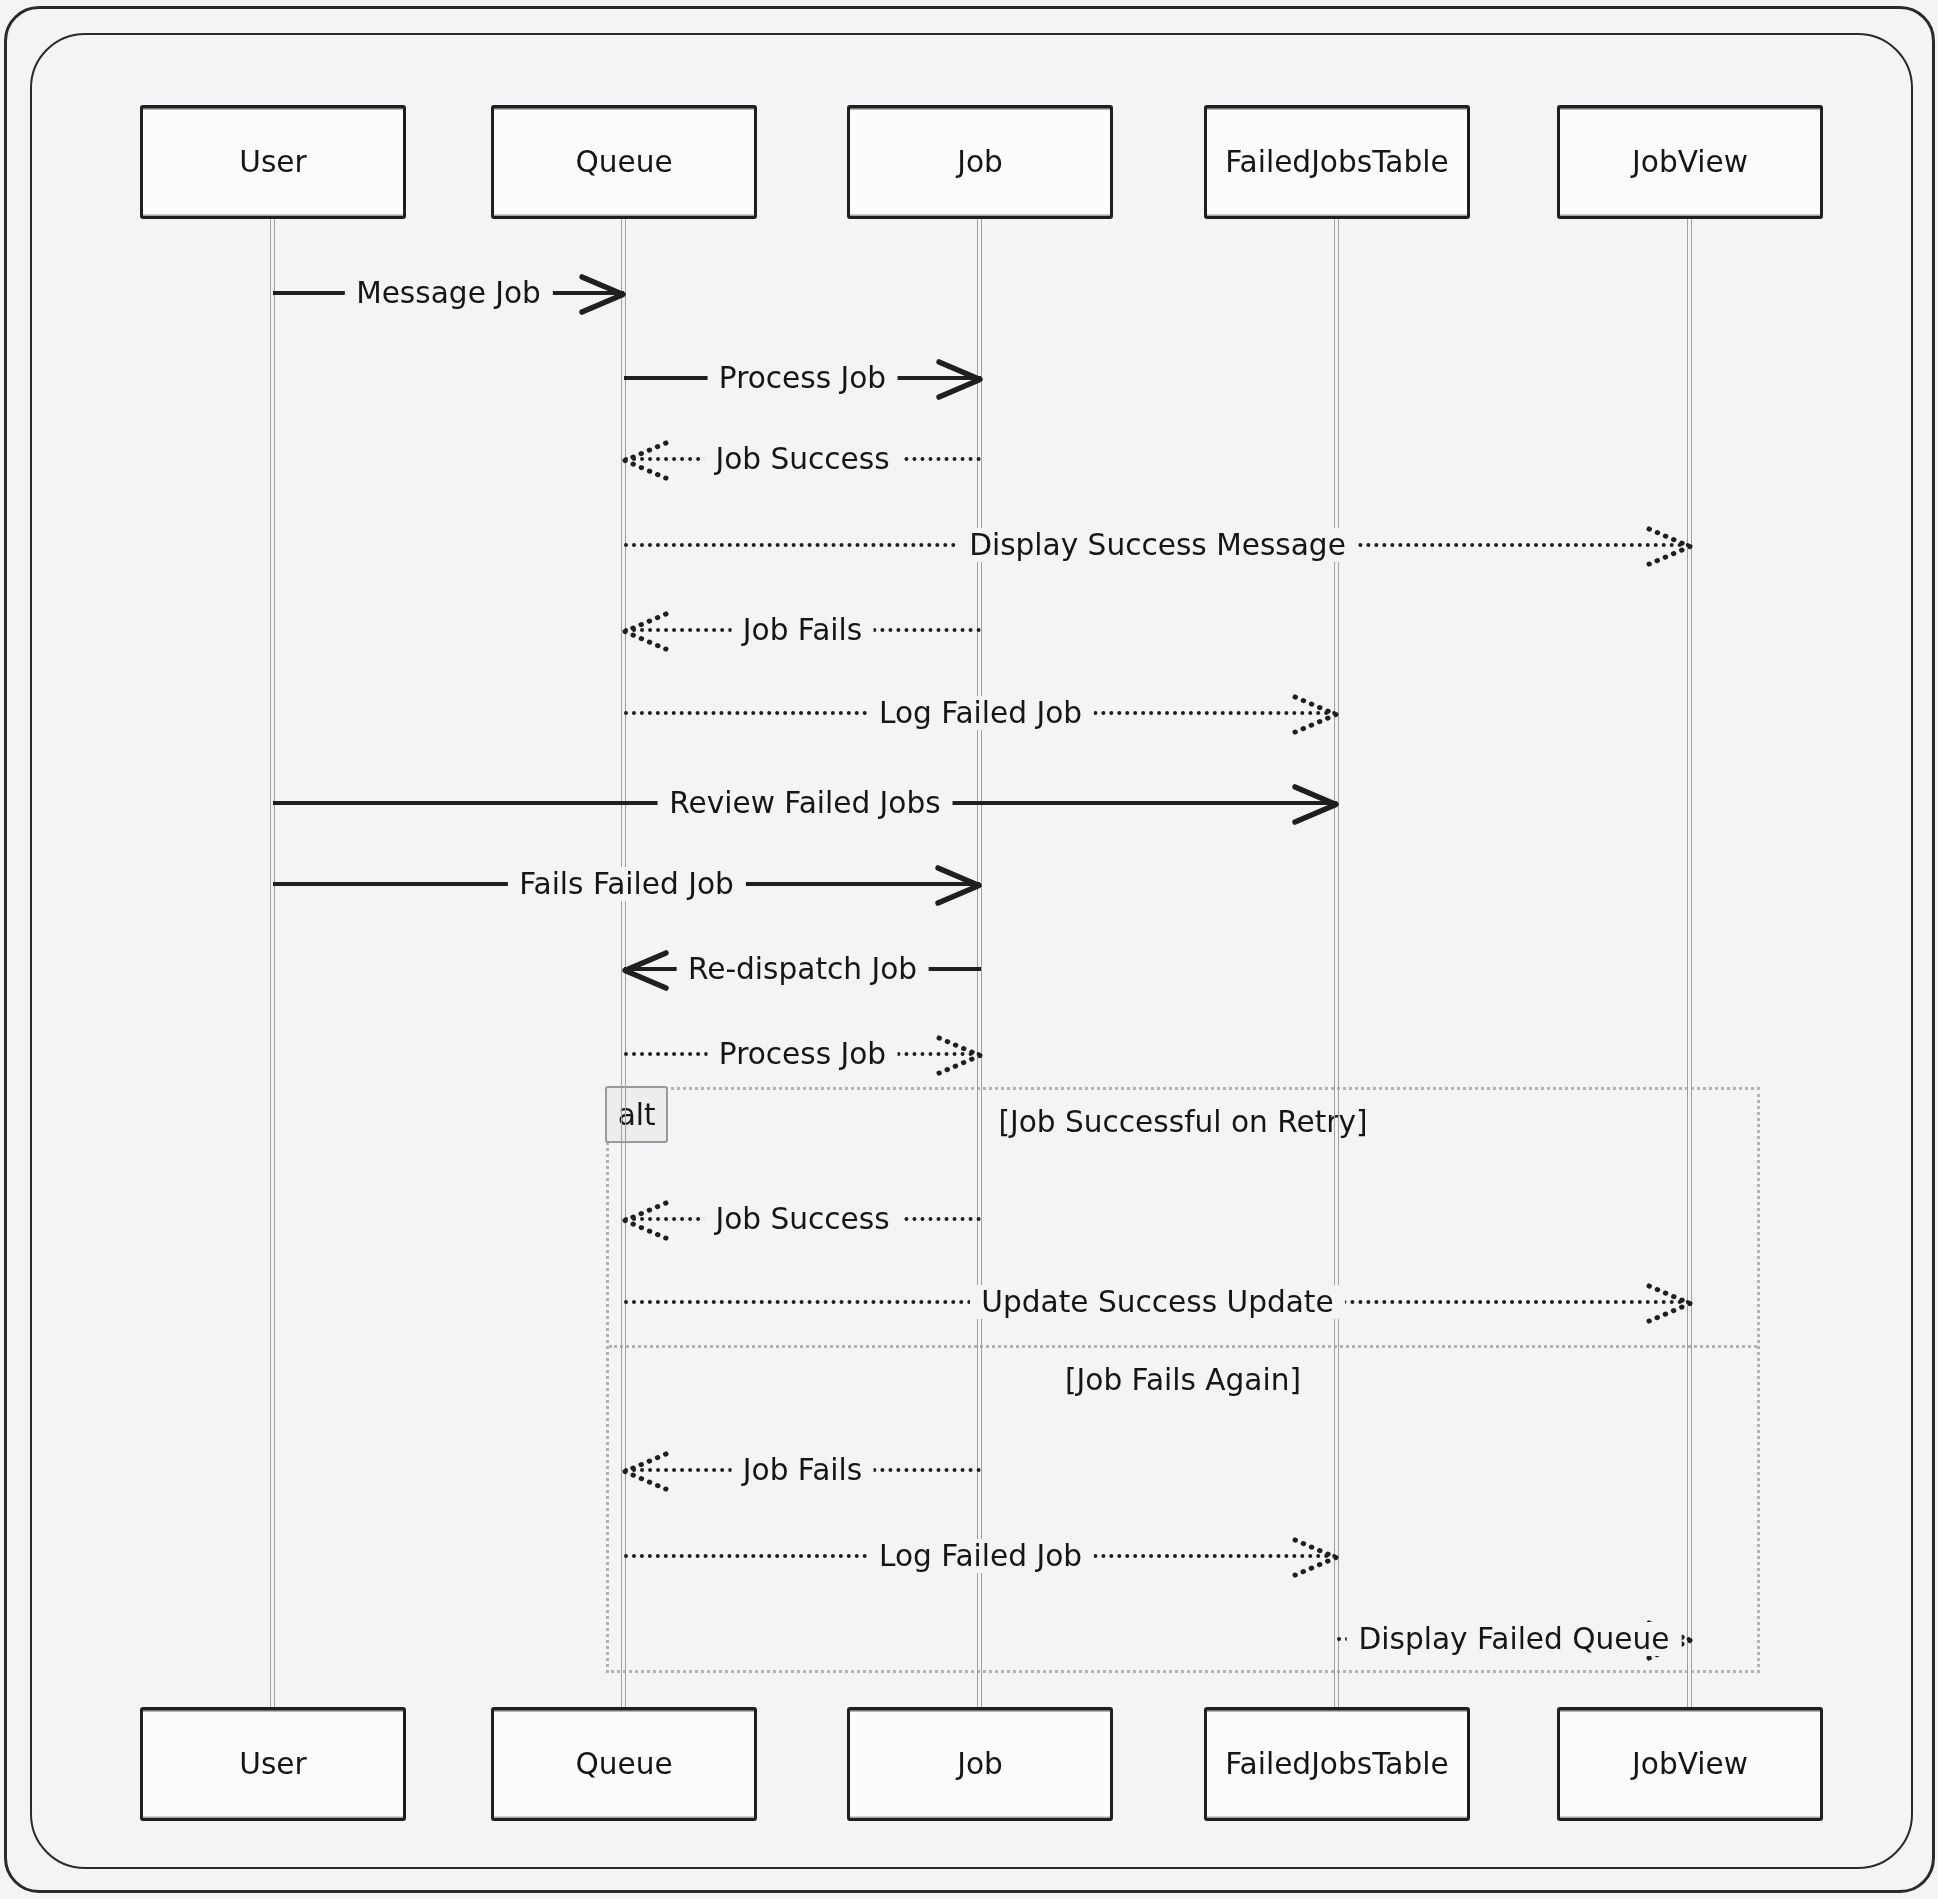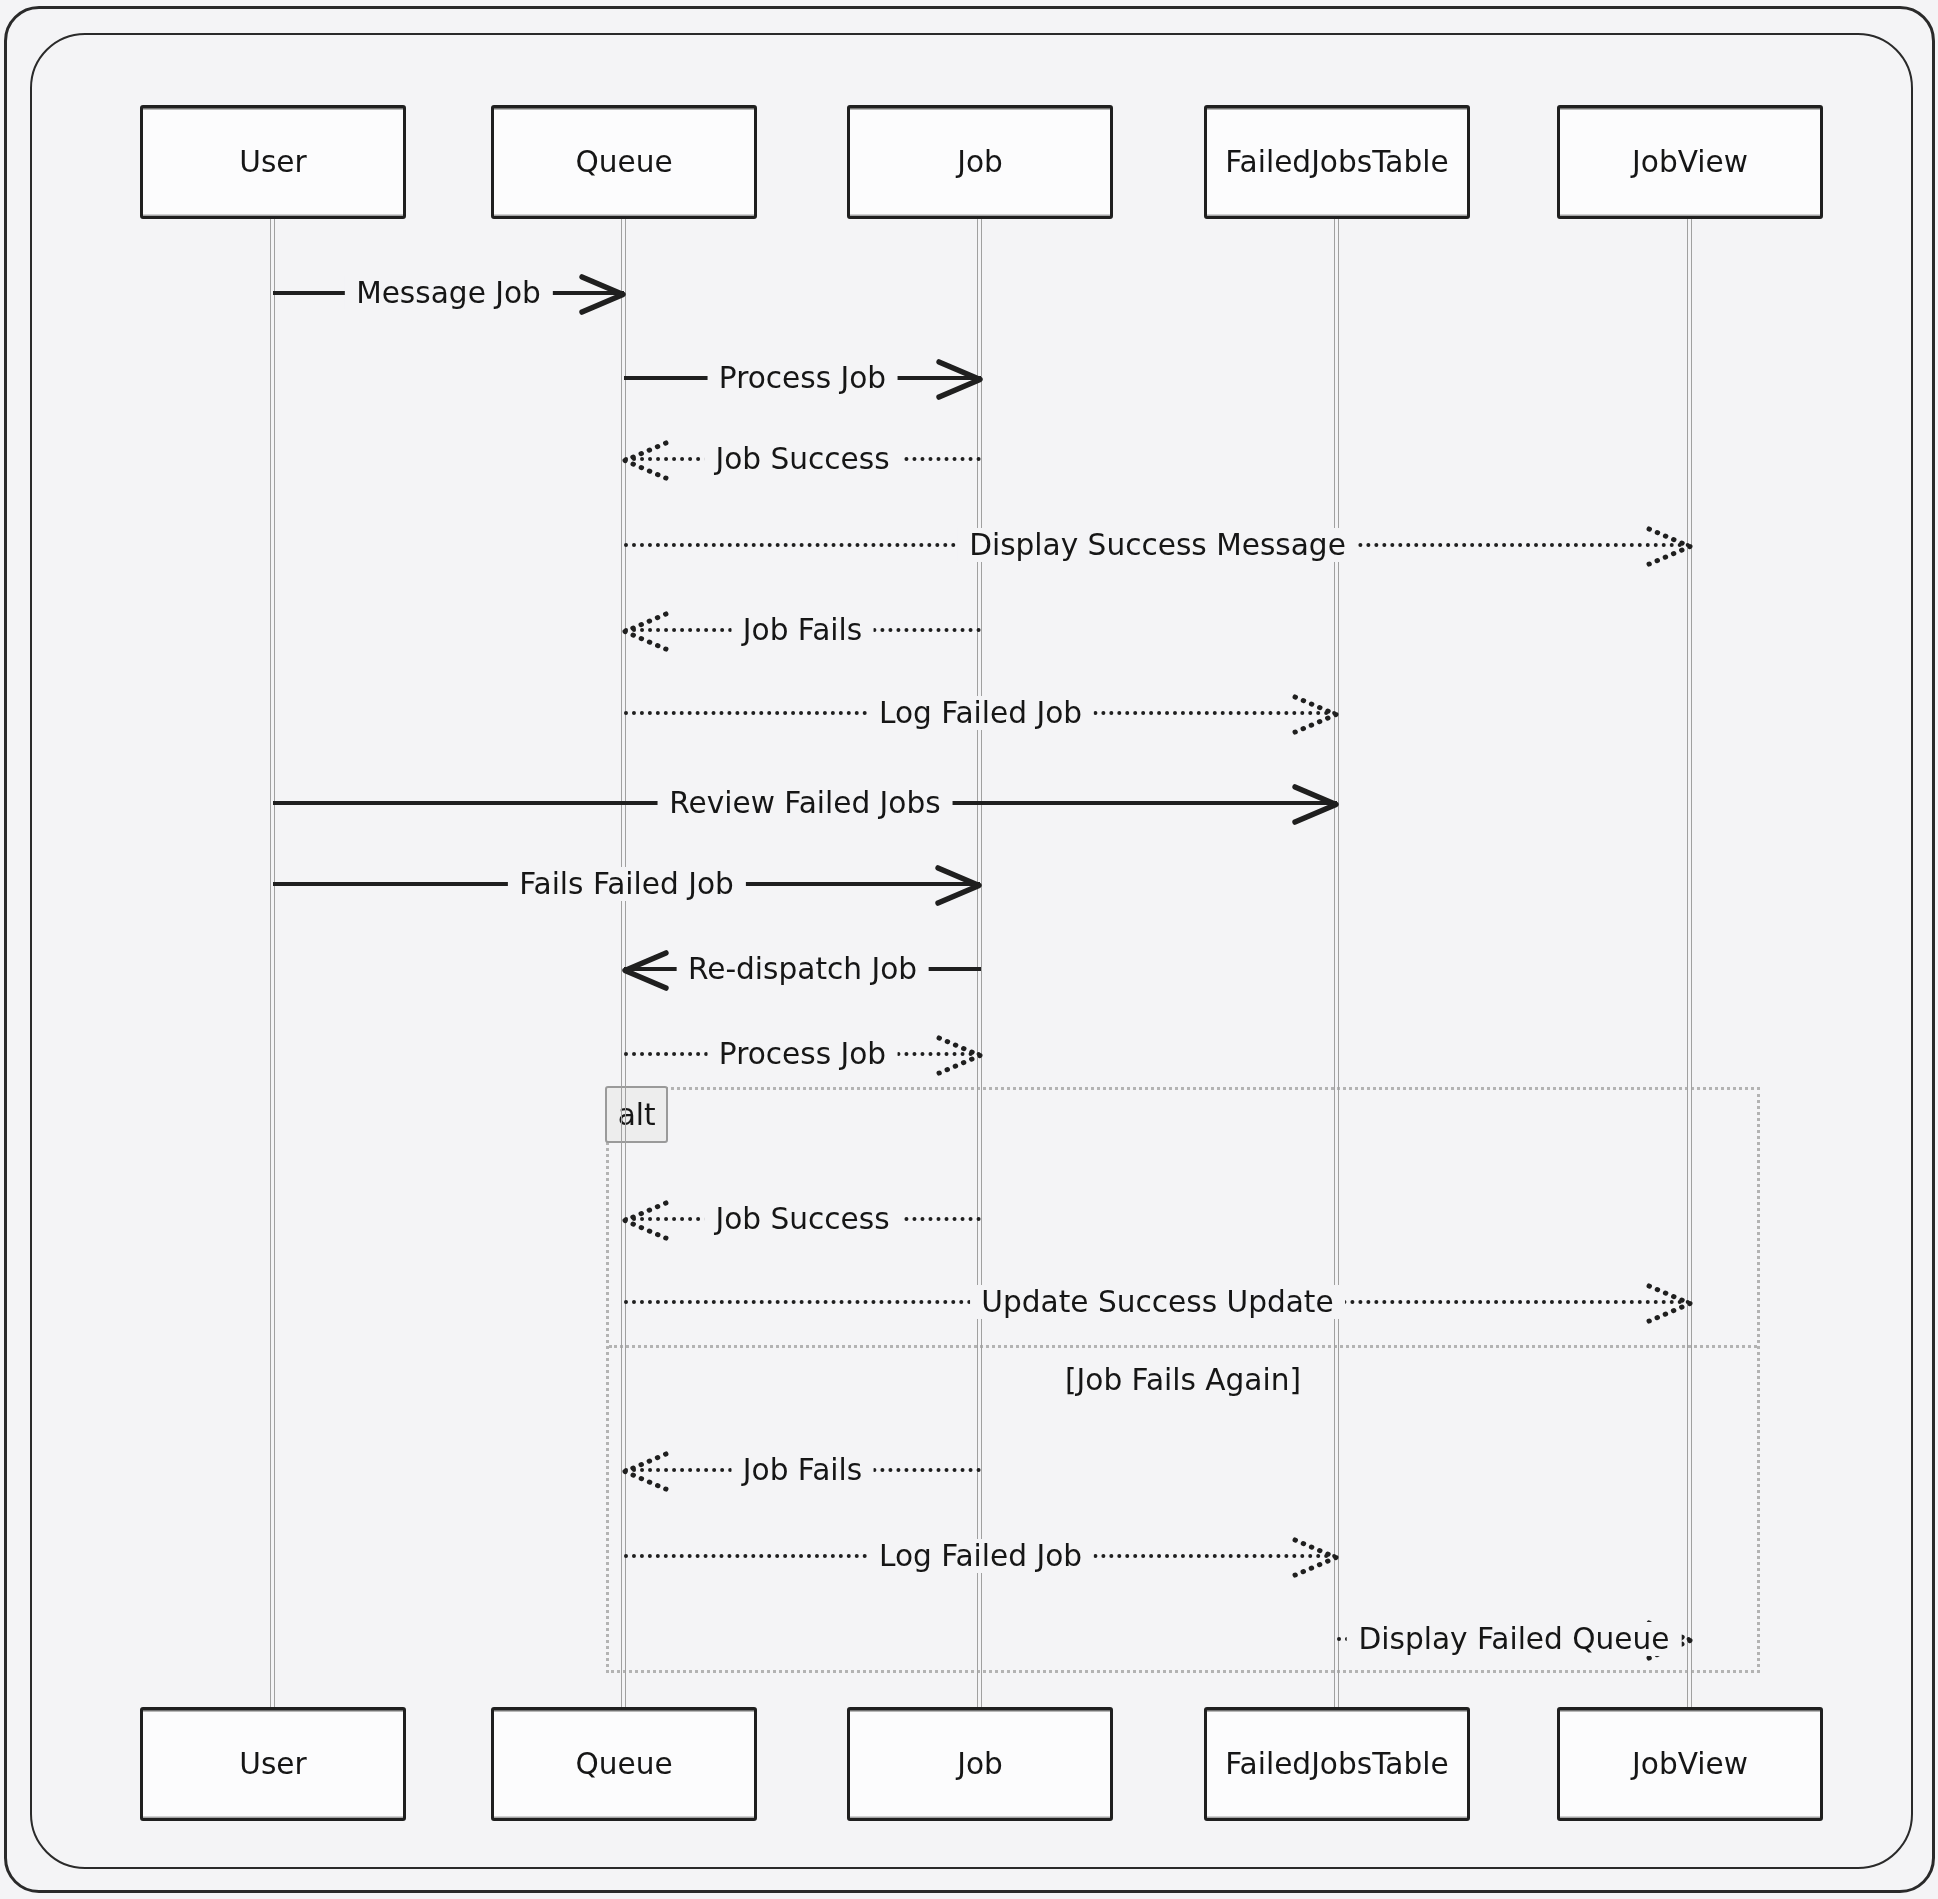--- a/index.html
+++ b/index.html
@@ -65,20 +65,21 @@
   <div class="frame inner"></div>
 
   <div class="lifeline" style="left:270px"></div>
   <div class="lifeline" style="left:621px"></div>
   <div class="lifeline" style="left:977px"></div>
   <div class="lifeline" style="left:1334px"></div>
   <div class="lifeline" style="left:1687px"></div>
 
   <div class="alt">
     <div class="alt-tag">alt</div>
+    <div class="alt-cond" style="top:14.8px">[Job Successful on Retry]</div>
     <div class="alt-div" style="top:255px"></div>
     <div class="alt-cond" style="top:273px">[Job Fails Again]</div>
   </div>
 
   <div class="actor" style="left:140px;top:105px">User</div>
   <div class="actor" style="left:491px;top:105px">Queue</div>
   <div class="actor" style="left:847px;top:105px">Job</div>
   <div class="actor" style="left:1204px;top:105px">FailedJobsTable</div>
   <div class="actor" style="left:1557px;top:105px">JobView</div>
 

